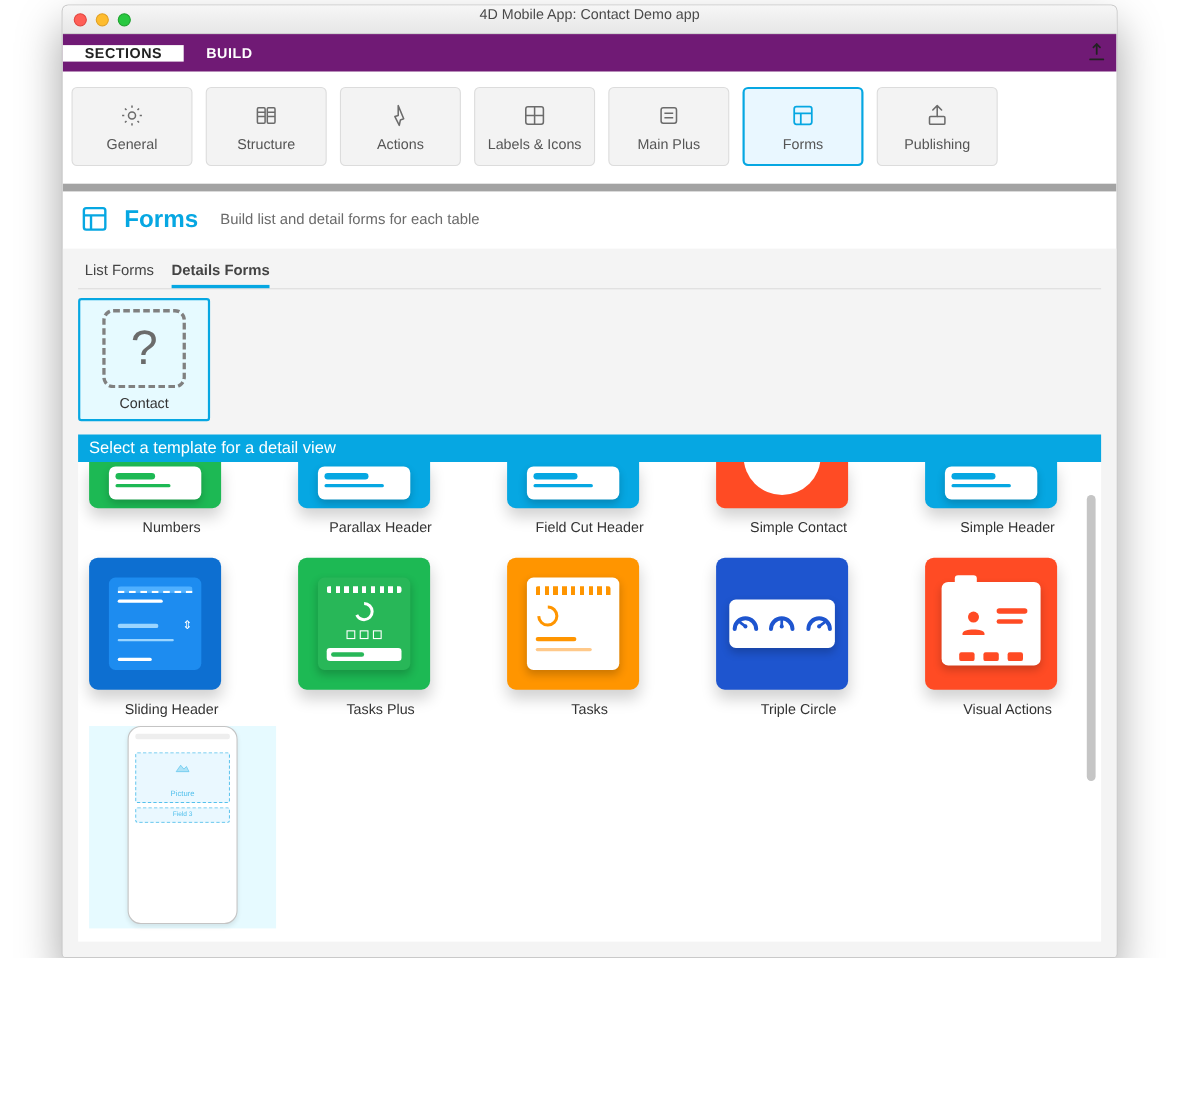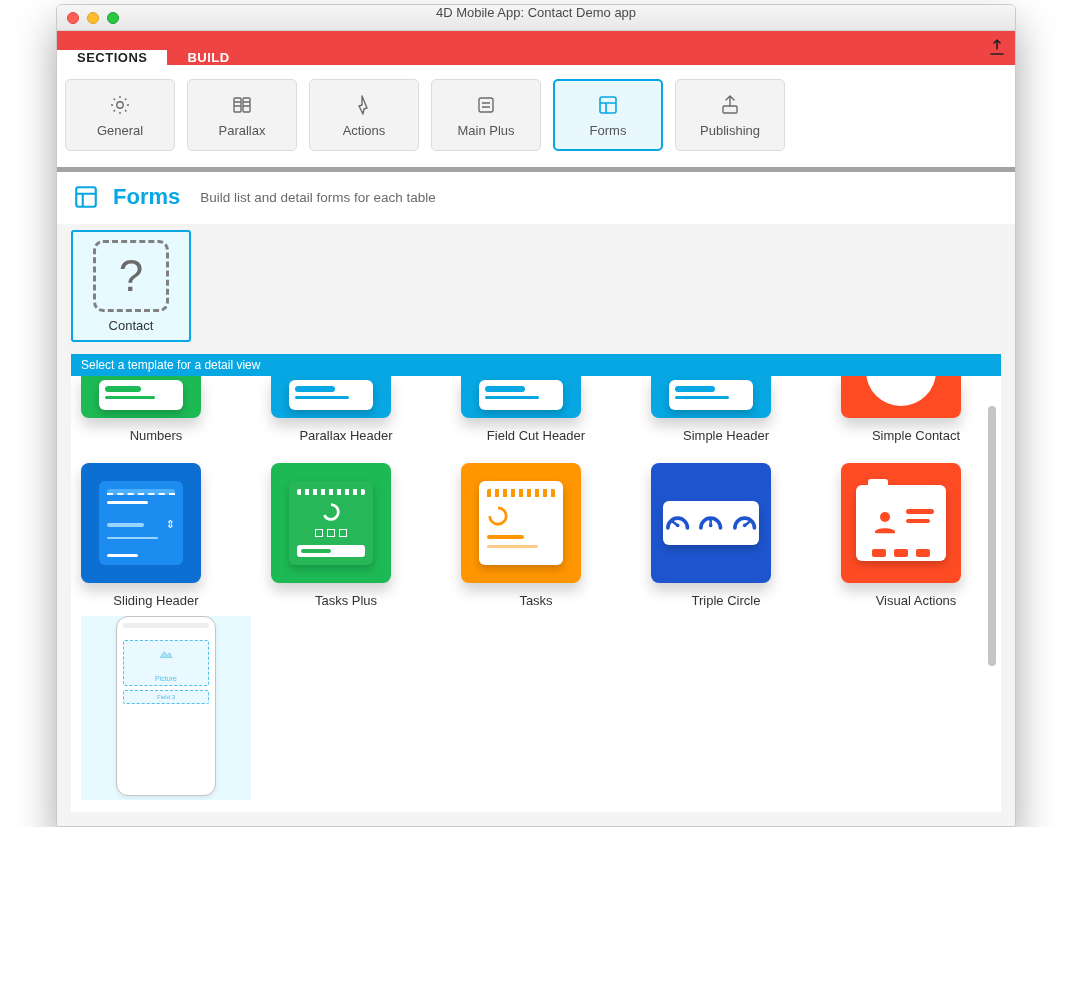--- a/index.html
+++ b/index.html
@@ -41,23 +41,23 @@
   .dot.yellow { background: #febc2e; border: 0.5px solid #e1a124; }
   .dot.green { background: #28c840; border: 0.5px solid #1fa32f; }
   .title {
     margin: 0 auto;
     font-size: 13px;
     color: #4a4a4a;
   }
 
   .maintabs {
     height: 34px;
-    background: #ef4444;
-    display: flex;
-    align-items: flex-end;
+    background: #701a75;
+    display: flex;
+    align-items: center;
     position: relative;
   }
   .maintabs .tab {
     padding: 0 20px;
     display: flex;
     align-items: center;
     font-size: 13px;
     font-weight: 600;
     letter-spacing: 0.5px;
     color: #fff;
@@ -71,21 +71,21 @@
     position: absolute;
     right: 10px;
     top: 7px;
     color: #222;
   }
 
   .toolbar {
     display: flex;
     gap: 12px;
     padding: 14px 8px 16px;
-    border-bottom: 5px solid #a3a3a3;
+    border-bottom: 7px solid #a3a3a3;
   }
   .tool {
     width: 110px;
     height: 72px;
     background: #f3f3f3;
     border: 1px solid #dcdcdc;
     border-radius: 5px;
     display: flex;
     flex-direction: column;
     align-items: center;
@@ -173,21 +173,21 @@
   .table-chip .chip-label {
     margin-top: 6px;
     font-size: 13px;
     color: #333;
   }
 
   .banner {
     margin-top: 12px;
     background: #06a7e2;
     color: #fff;
-    font-size: 12px;
+    font-size: 15px;
     padding: 4px 10px;
   }
 
   .template-area {
     background: #fff;
     padding: 0 10px 12px 10px;
     position: relative;
     max-height: 468px;
     overflow: hidden;
   }
@@ -340,27 +340,34 @@
       </svg>
       <span>General</span>
     </div>
     <div class="tool">
       <svg width="24" height="24" viewBox="0 0 24 24" fill="none" stroke="currentColor" stroke-width="1.4">
         <rect x="4" y="5" width="7" height="14" rx="1"></rect>
           <path d="M4 9h7M4 13h7"></path>
         <rect x="13" y="5" width="7" height="14" rx="1"></rect>
           <path d="M13 9h7M13 13h7"></path>
       </svg>
-      <span>Parallax</span>
+      <span>Structure</span>
     </div>
     <div class="tool">
       <svg width="24" height="24" viewBox="0 0 24 24" fill="none" stroke="currentColor" stroke-width="1.4">
         <path d="M10 3v9l-3 1 4 8 1-5 3-1-5-12z" stroke-linejoin="round"></path>
       </svg>
       <span>Actions</span>
+    </div>
+    <div class="tool">
+      <svg width="24" height="24" viewBox="0 0 24 24" fill="none" stroke="currentColor" stroke-width="1.4">
+        <rect x="4" y="4" width="16" height="16" rx="2"></rect>
+          <path d="M4 12h16M12 4v16M8 8h0M16 8h0M8 16h0M16 16h0"></path>
+      </svg>
+      <span>Labels &amp; Icons</span>
     </div>
     <div class="tool">
       <svg width="24" height="24" viewBox="0 0 24 24" fill="none" stroke="currentColor" stroke-width="1.4">
         <rect x="5" y="5" width="14" height="14" rx="2"></rect>
           <path d="M8 10h8M8 14h8"></path>
       </svg>
       <span>Main Plus</span>
     </div>
     <div class="tool selected">
       <svg width="24" height="24" viewBox="0 0 24 24" fill="none" stroke="currentColor" stroke-width="1.6">
@@ -381,20 +388,24 @@
   <div class="section-header">
     <svg class="sec-icon" viewBox="0 0 24 24" fill="none" stroke="#06a7e2" stroke-width="2">
       <rect x="3" y="3" width="18" height="18" rx="2"></rect>
         <path d="M3 9h18M9 9v12"></path>
     </svg>
     <span class="sec-title">Forms</span>
     <span class="sec-sub">Build list and detail forms for each table</span>
   </div>
 
   <div class="content">
+    <div class="subtabs">
+      <div class="subtab">List Forms</div>
+      <div class="subtab active">Details Forms</div>
+    </div>
 
     
     <div class="table-chip">
       <div class="q">
           <span>?</span>
         </div>
       <div class="chip-label">Contact</div>
     </div>
 
     
@@ -429,36 +440,36 @@
           <div class="thumb bg-blue">
             <div class="inner" style="height:30px; padding:6px; gap:4px;">
               <div class="bar" style="width:55%; background:#06a7e2;"></div>
               <div class="bar xthin" style="width:75%; background:#06a7e2;"></div>
             </div>
           </div>
           <div class="tname">Field Cut Header</div>
         </div>
 
         <div class="tcard partial">
+          <div class="thumb bg-red">
+            <div style="width:100%; height:100%; position:relative;">
+              <div style="position:absolute; left:50%; transform:translateX(-50%); top:-40px; width:70px; height:70px; background:#fff; border-radius:50%;"></div>
+            </div>
+          </div>
+          <div class="tname">Simple Contact</div>
+        </div>
+
+        <div class="tcard partial">
           <div class="thumb bg-blue">
             <div class="inner" style="height:30px; padding:6px; gap:4px;">
               <div class="bar" style="width:55%; background:#06a7e2;"></div>
               <div class="bar xthin" style="width:75%; background:#06a7e2;"></div>
             </div>
           </div>
           <div class="tname">Simple Header</div>
-        </div>
-
-        <div class="tcard partial">
-          <div class="thumb bg-red">
-            <div style="width:100%; height:100%; position:relative;">
-              <div style="position:absolute; left:50%; transform:translateX(-50%); top:-40px; width:70px; height:70px; background:#fff; border-radius:50%;"></div>
-            </div>
-          </div>
-          <div class="tname">Simple Contact</div>
         </div>
       </div>
 
       <div class="template-grid">
 
         <div class="tcard">
           <div class="thumb" style="background:#0d6fd1;">
             <div class="inner" style="background:#1d8cf0; box-shadow:none; padding:8px 8px;">
               <div style="background:#4fb0ff; height:10px; border-radius:3px 3px 0 0; border-bottom:2px dashed #fff;"></div>
               <div class="bar" style="width:60%; background:#fff;"></div>

